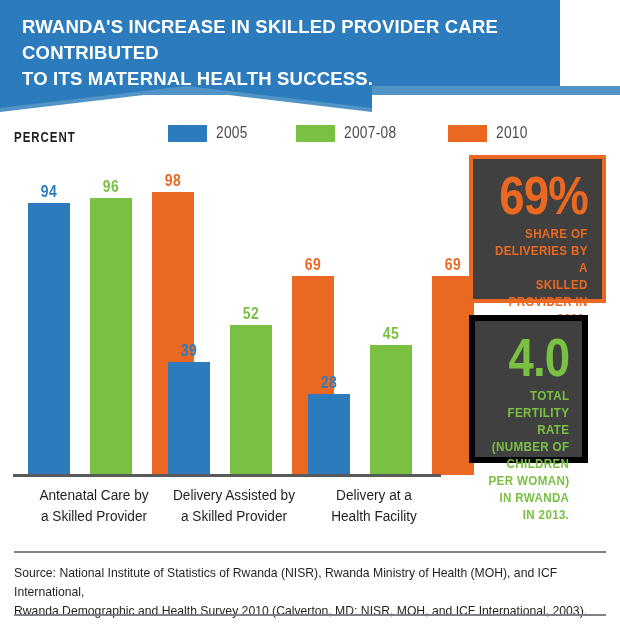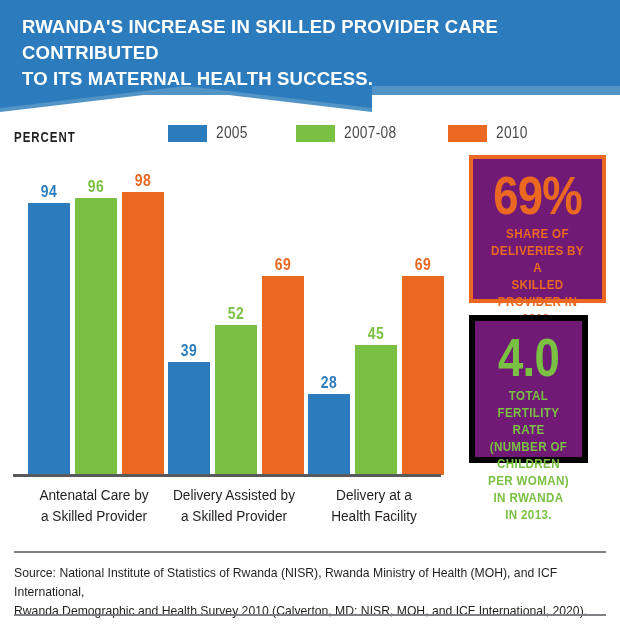--- a/index.html
+++ b/index.html
@@ -20,21 +20,21 @@
     width: 620px;
     height: 629px;
     background: #ffffff;
   }
 
   
   .header {
     position: absolute;
     left: 0;
     top: 0;
-    width: 620px;
+    width: 560px;
     height: 86px;
     background: #2c7cbd;
     box-sizing: border-box;
     padding: 14px 22px 0 22px;
   }
   .header-shadow {
     position: absolute;
     left: 0;
     top: 86px;
     width: 620px;
@@ -146,21 +146,21 @@
   .group {
     position: absolute;
     bottom: 0;
     height: 315px;
     display: flex;
     align-items: flex-end;
   }
   .bar-wrap {
     position: relative;
     width: 42px;
-    margin-right: 5px;
+    margin-right: 20px;
     display: flex;
     flex-direction: column;
     justify-content: flex-end;
     align-items: center;
     height: 100%;
   }
   .bar-wrap:last-child { margin-right: 4px; }
   .bar-value {
     font-family: "Liberation Sans Narrow", "Liberation Sans", sans-serif;
     font-weight: bold;
@@ -190,22 +190,22 @@
     line-height: 21px;
     color: #231f20;
     white-space: pre-line;
     transform: scaleX(0.88);
   }
 
   
   .callout {
     position: absolute;
     box-sizing: border-box;
-    background: #701a75;
-    text-align: center;
+    background: #404040;
+    text-align: right;
     padding: 8px 6px 10px 6px;
   }
   .callout-big {
     font-family: "Liberation Sans Narrow", "Liberation Sans", sans-serif;
     font-weight: bold;
     letter-spacing: -1px;
     line-height: 1;
     transform: scaleX(0.86);
   }
   .callout-caption {
@@ -381,16 +381,16 @@
   <div class="callout" id="callout-green">
     <div class="callout-big">4.0</div>
     <div class="callout-caption">TOTAL FERTILITY RATE
 (NUMBER OF CHILDREN
 PER WOMAN) IN RWANDA
 IN 2013.</div>
   </div>
 
   <div class="footer-rule-top"></div>
   <div class="footer-text">Source: National Institute of Statistics of Rwanda (NISR), Rwanda Ministry of Health (MOH), and ICF International,
-Rwanda Demographic and Health Survey 2010 (Calverton, MD: NISR, MOH, and ICF International, 2020).</div>
+Rwanda Demographic and Health Survey 2010 (Calverton, MD: NISR, MOH, and ICF International, 2003).</div>
   <div class="footer-rule-bottom"></div>
 
 </div>
 
 </body></html>

